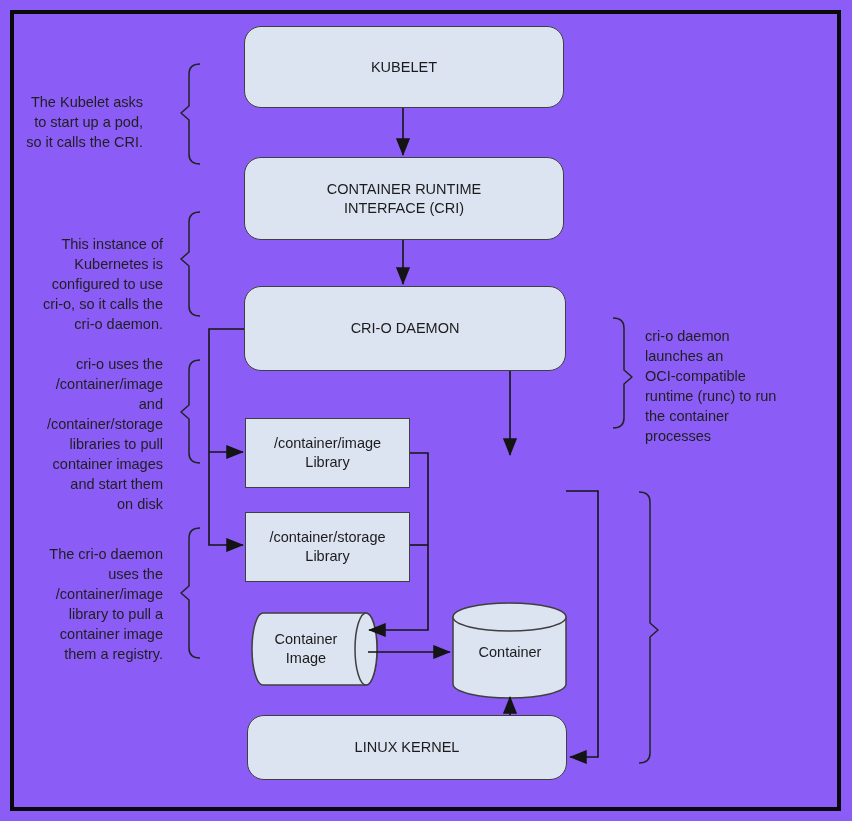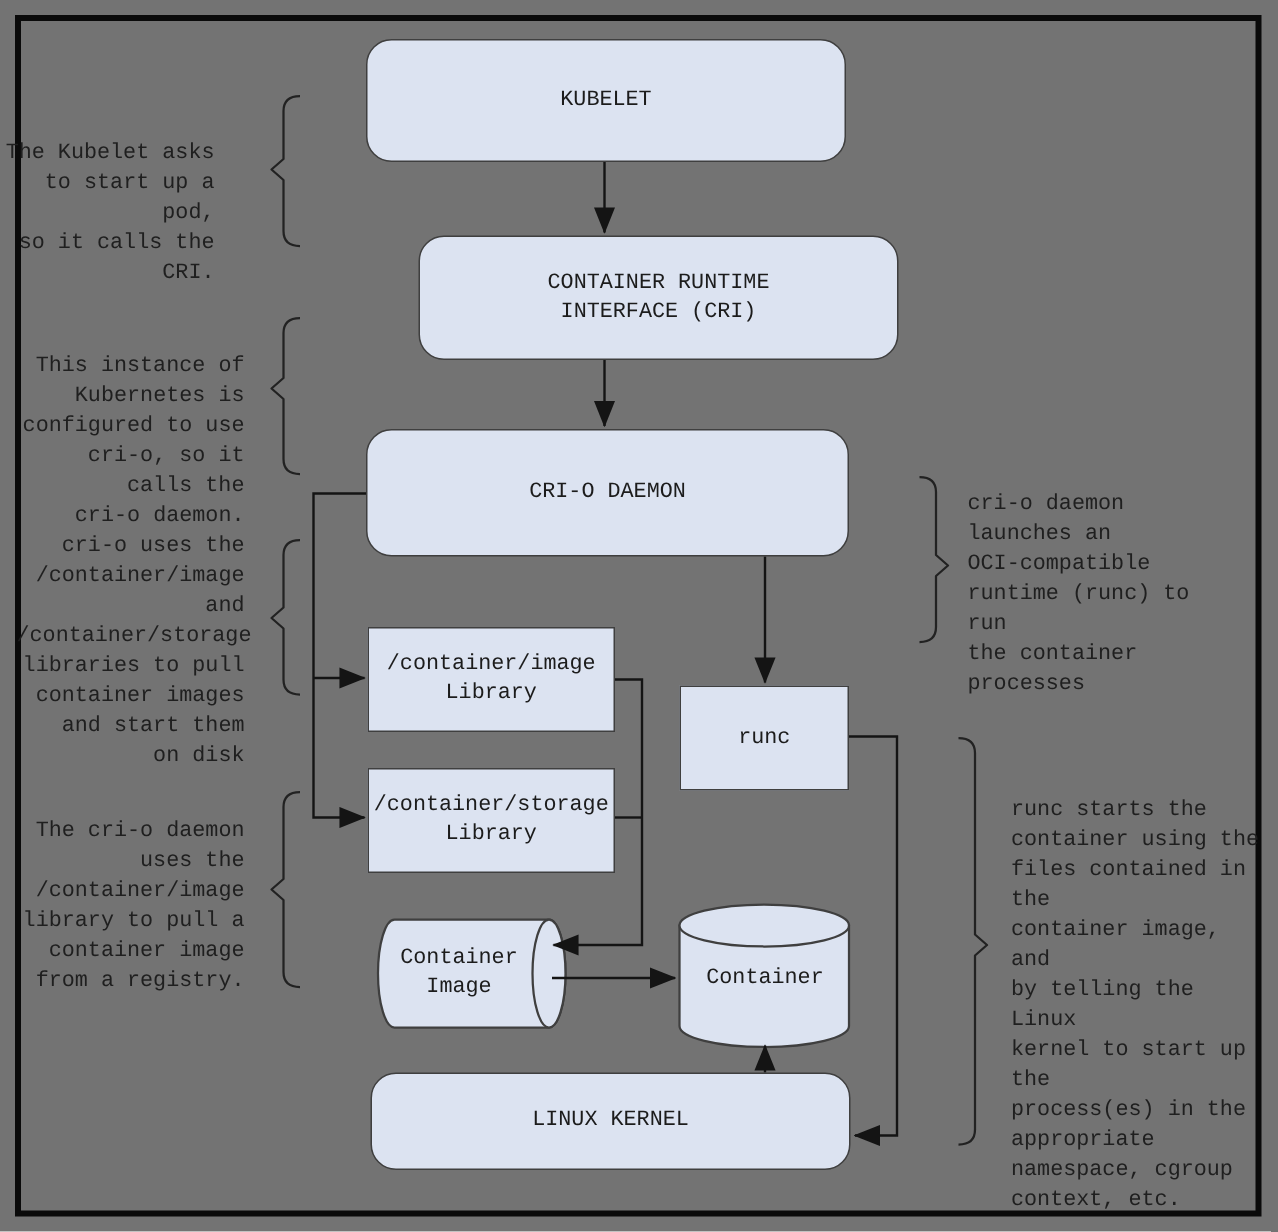--- a/index.html
+++ b/index.html
@@ -1,18 +1,18 @@
 <!DOCTYPE html>
 <html><head>
 <meta charset="utf-8">
 <style>
   html,body{margin:0;padding:0;background:#ffffff;}
   .stage{
-    position:relative;width:852px;height:821px;background:#737373;
-    font-family:Liberation Mono, monospace;color:#1c1c1c;overflow:hidden;
+    position:relative;width:852px;height:821px;background:#8b5cf6;
+    font-family:Liberation Sans, sans-serif;color:#1c1c1c;overflow:hidden;
   }
   .frame{
     position:absolute;left:10px;top:10px;width:831px;height:801px;
     box-sizing:border-box;border:4px solid #0a0a0a;z-index:0;
   }
   svg.layer{position:absolute;left:0;top:0;z-index:1;}
   .node{
     position:absolute;box-sizing:border-box;z-index:2;
     background:#dce3f1;border:1.5px solid #3f3f3f;
     display:flex;align-items:center;justify-content:center;
@@ -71,42 +71,39 @@
       <path d="M 200 528 Q 189 528 189 538 L 189 586 L 181 593 L 189 600 L 189 648 Q 189 658 200 658"></path>
       <path d="M 613 318 Q 624 318 624 328 L 624 370 L 632 377 L 624 384 L 624 418 Q 624 428 613 428"></path>
       <path d="M 639 492 Q 650 492 650 502 L 650 623 L 658 630 L 650 637 L 650 753 Q 650 763 639 763"></path>
     </g>
   </svg>
 
   <div class="node rounded" style="left:244px;top:26px;width:320px;height:82px;">
     <span>KUBELET</span>
   </div>
 
-  <div class="node rounded" style="left:244px;top:157px;width:320px;height:83px;margin-left:35px;">
+  <div class="node rounded" style="left:244px;top:157px;width:320px;height:83px;">
     <span>CONTAINER RUNTIME
 INTERFACE (CRI)</span>
   </div>
 
   <div class="node rounded" style="left:244px;top:286px;width:322px;height:85px;">
     <span>CRI-O DAEMON</span>
   </div>
 
   <div class="node" style="left:245px;top:418px;width:165px;height:70px;">
     <span>/container/image
 Library</span>
   </div>
 
   <div class="node" style="left:245px;top:512px;width:165px;height:70px;">
     <span>/container/storage
 Library</span>
   </div>
 
-  <div class="node" style="left:453px;top:457px;width:113px;height:70px;">
-    <span>runc</span>
-  </div>
 
   <div class="node cyl-label" style="left:252px;top:612px;width:108px;height:73px;">
     <span>Container
 Image</span>
   </div>
 
   <div class="node cyl-label" style="left:455px;top:615px;width:110px;height:75px;">
     <span>Container</span>
   </div>
 
@@ -131,33 +128,23 @@
 libraries to pull
 container images
 and start them
 on disk</div>
 
   <div class="note left" style="right:689px;top:544px;width:160px;">The cri-o daemon
 uses the
 /container/image
 library to pull a
 container image
-from a registry.</div>
+them a registry.</div>
 
   <div class="note right" style="left:645px;top:326px;width:175px;">cri-o daemon
 launches an
 OCI-compatible
 runtime (runc) to run
 the container
 processes</div>
 
-  <div class="note right" style="left:674px;top:530px;width:170px;">runc starts the
-container using the
-files contained in the
-container image, and
-by telling the Linux
-kernel to start up the
-process(es) in the
-appropriate
-namespace, cgroup
-context, etc.</div>
 
 </div>
 
 </body></html>

